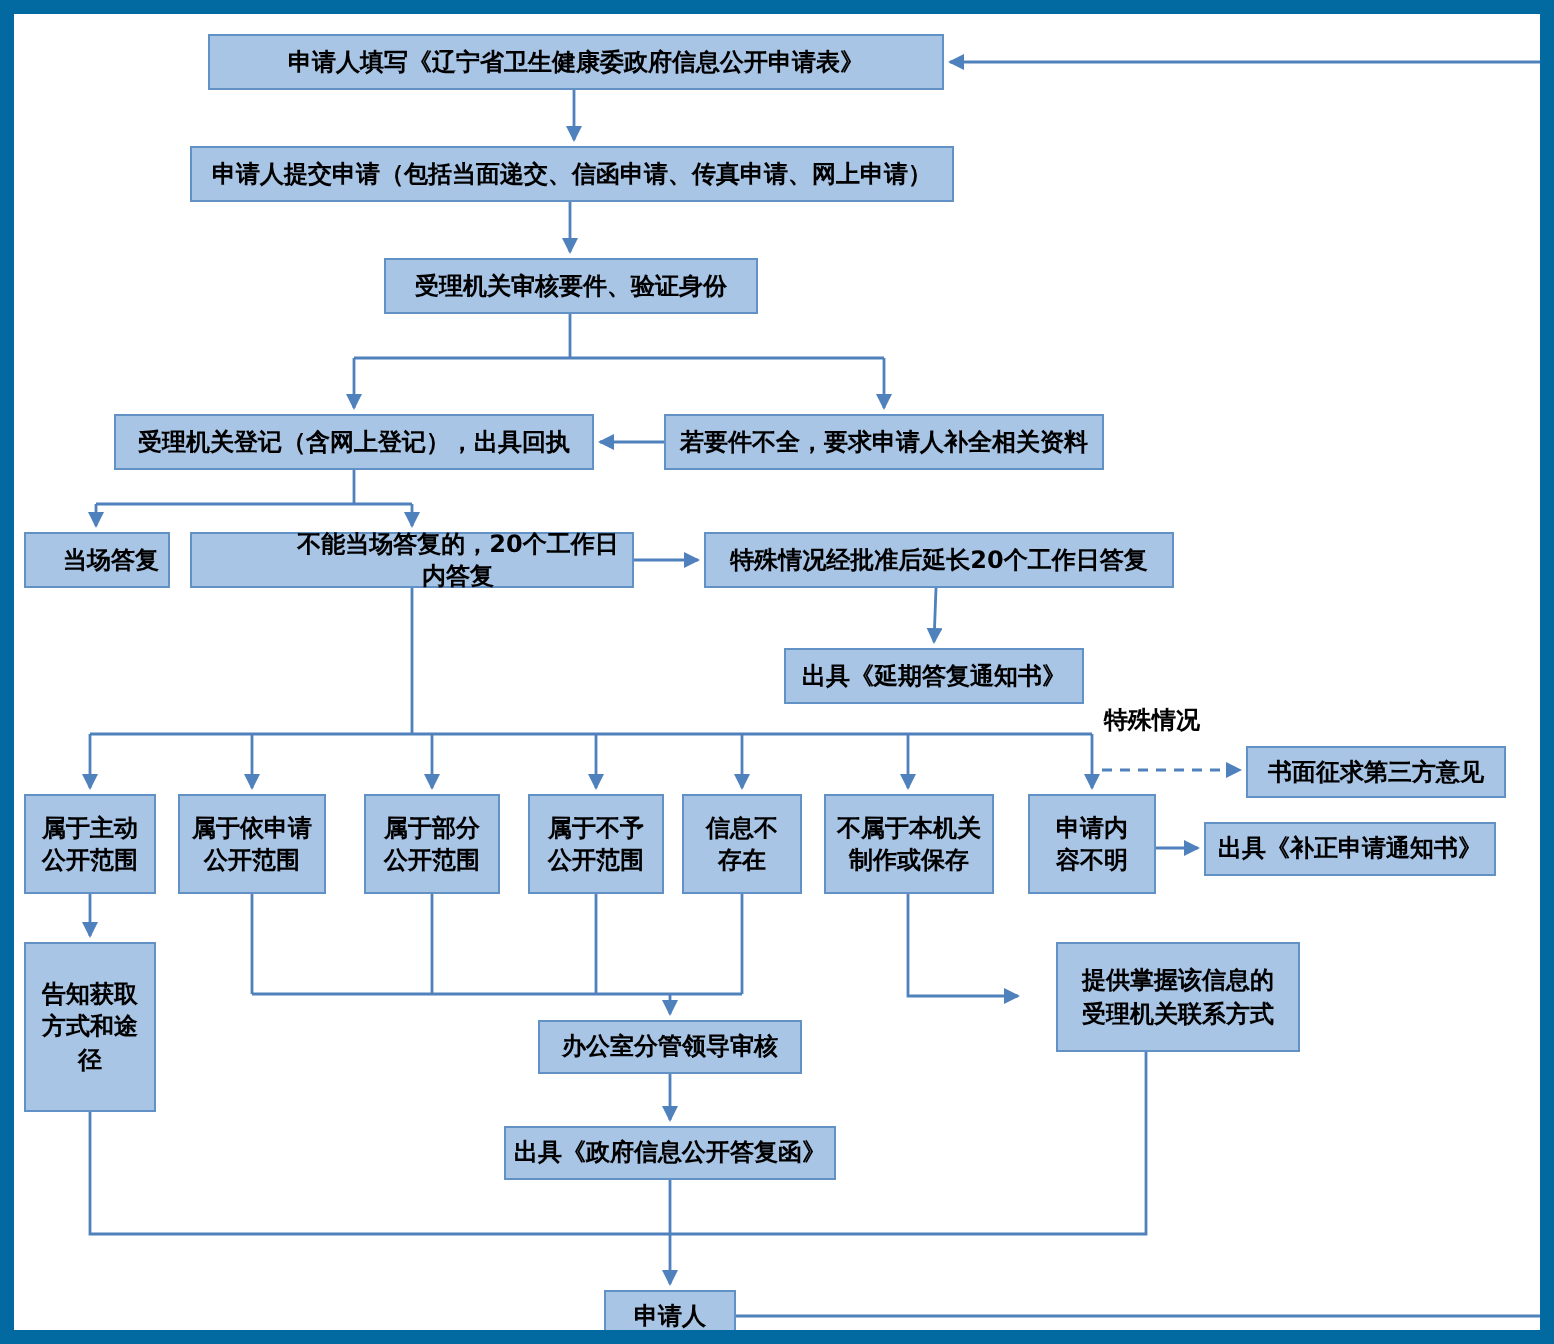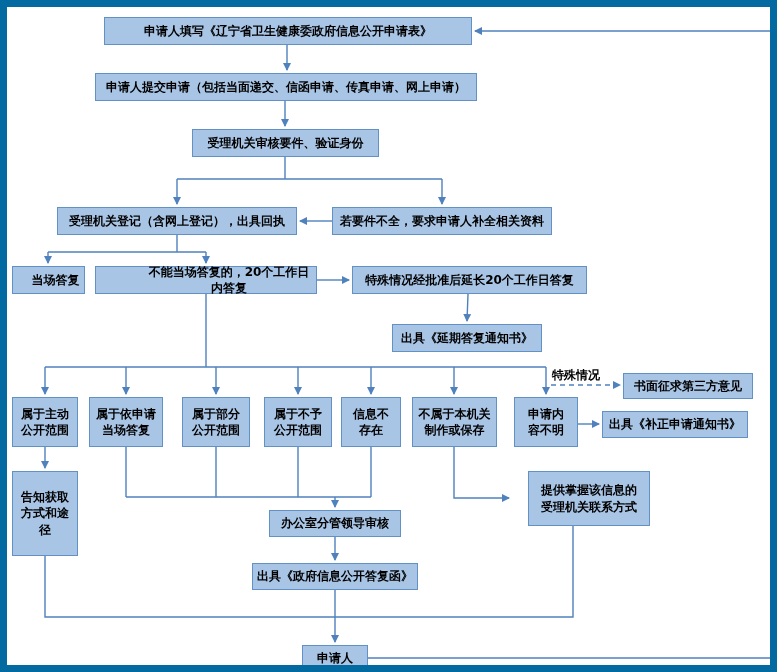--- a/index.html
+++ b/index.html
@@ -35,21 +35,20 @@
     line-height: 1.35;
     white-space: pre-line;
     padding: 1px 2px;
   }
   .flabel {
     position: absolute;
     font-size: 12px;
     font-weight: bold;
     color: var(--text-color, #000000);
     white-space: nowrap;
-    margin-top: 15px;
   }
 </style>
 </head>
 <body>
 
 <div class="canvas">
 
   <svg class="wires" viewBox="0 0 777 672">
     <defs>
       <marker id="arr" markerWidth="9" markerHeight="9" refX="7" refY="4" orient="auto" markerUnits="userSpaceOnUse">
@@ -121,21 +120,21 @@
   <div class="node" style="left:50px;top:200px;width:240px;height:28px;">受理机关登记（含网上登记），出具回执</div>
   <div class="node" style="left:325px;top:200px;width:220px;height:28px;">若要件不全，要求申请人补全相关资料</div>
   <div class="node" style="left:5px;top:259px;width:73px;height:28px;padding-left:16px;">当场答复</div>
   <div class="node" style="left:88px;top:259px;width:222px;height:28px;padding-left:48px;">不能当场答复的，20个工作日内答复</div>
   <div class="node" style="left:345px;top:259px;width:235px;height:28px;">特殊情况经批准后延长20个工作日答复</div>
   <div class="node" style="left:385px;top:317px;width:150px;height:28px;">出具《延期答复通知书》</div>
 
   <div class="node" style="left:5px;top:390px;width:66px;height:50px;">属于主动
 公开范围</div>
   <div class="node" style="left:82px;top:390px;width:74px;height:50px;">属于依申请
-当场答复</div>
+公开范围</div>
   <div class="node" style="left:175px;top:390px;width:68px;height:50px;">属于部分
 公开范围</div>
   <div class="node" style="left:257px;top:390px;width:68px;height:50px;">属于不予
 公开范围</div>
   <div class="node" style="left:334px;top:390px;width:60px;height:50px;">信息不
 存在</div>
   <div class="node" style="left:405px;top:390px;width:85px;height:50px;">不属于本机关
 制作或保存</div>
   <div class="node" style="left:507px;top:390px;width:64px;height:50px;">申请内
 容不明</div>

